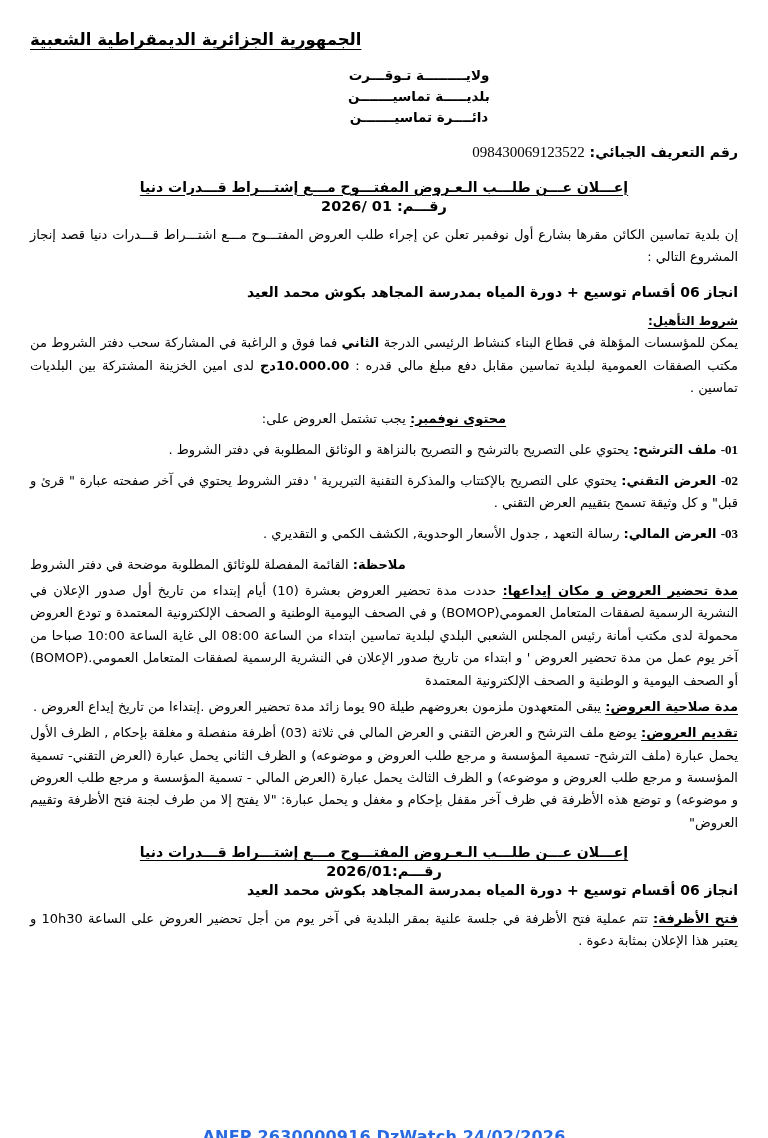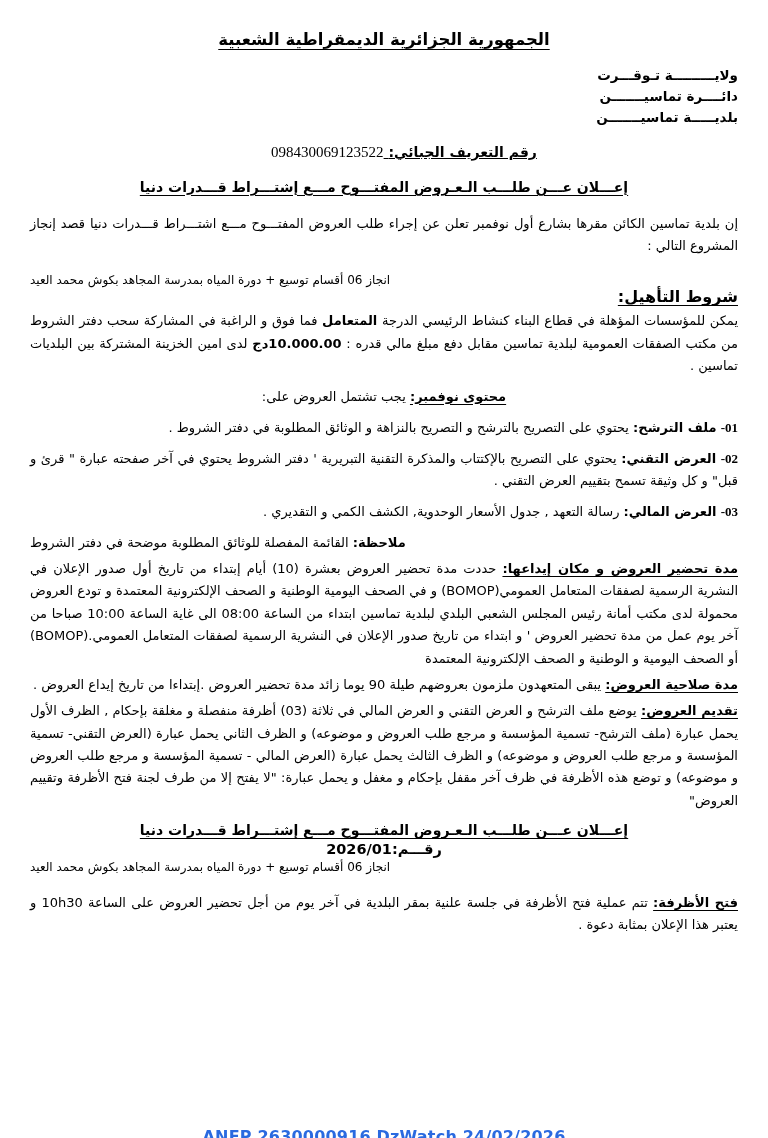--- a/index.html
+++ b/index.html
@@ -26,42 +26,41 @@
   
   .rtl      { direction: rtl; text-align: right; unicode-bidi: isolate; }
   .center   { text-align: center; }
   .b        { font-weight: bold; }
 
   
   .doc-title {
     margin-top: 30px;
     font-size: 16.5px;
     font-weight: bold;
-    text-align: center;
+    text-align: left;
     letter-spacing: 0.5px;
     text-decoration: underline;
     text-underline-offset: 4px;
   }
   .admin-block {
     margin-top: 16px;
+    text-align: center;
     font-size: 13.5px;
     font-weight: bold;
     line-height: 1.55;
     letter-spacing: 1.2px;
     padding-left: 70px;
   }
   .admin-line { white-space: nowrap; }
 
   .taxid-row {
     margin-top: 16px;
     font-size: 14px;
     font-weight: bold;
-    text-align: center;
     padding-left: 40px;
-    text-decoration: underline;
   }
   .taxid-num {
     font-family: "Liberation Serif", "DejaVu Serif", serif;
     font-weight: normal;
     font-size: 15px;
     direction: ltr;
     unicode-bidi: isolate;
     display: inline-block;
   }
 
@@ -78,39 +77,40 @@
   .announce-num {
     text-align: center;
     font-size: 14.5px;
     font-weight: bold;
     margin-top: 3px;
     letter-spacing: 0.6px;
   }
 
   
   .para {
-    margin-top: 18px;
+    margin-top: 10px;
     font-size: 13px;
     line-height: 1.72;
     direction: rtl;
     text-align: justify;
     text-justify: inter-word;
   }
   .para-tight { margin-top: 4px; }
 
   .project-line {
     margin-top: 16px;
-    text-align: left;
+    text-align: right;
+    font-size: 14px;
+    font-weight: bold;
+    letter-spacing: 0.2px;
+  }
+
+  .sec-head {
+    margin-top: 14px;
     font-size: 12px;
-    font-weight: normal;
-    letter-spacing: 0.2px;
-  }
-
-  .sec-head {
-    font-size: 16px;
     font-weight: bold;
     text-decoration: underline;
     text-underline-offset: 3px;
     text-align: right;
   }
 
   .list-item {
     font-size: 13px;
     line-height: 1.7;
     direction: rtl;
@@ -158,38 +158,39 @@
 </style>
 </head>
 <body>
 
 <div class="page">
 
   <div class="doc-title rtl">الجمهورية الجزائرية الديمقراطية الشعبية</div>
 
   <div class="admin-block rtl">
     <div class="admin-line">ولايـــــــــة تـوقـــرت</div>
+    <div class="admin-line">بلديـــــة تماسيـــــــن</div>
     <div class="admin-line">دائــــرة تماسيـــــــن</div>
-    <div class="admin-line">بلديـــــة تماسيـــــــن</div>
   </div>
 
   <div class="taxid-row rtl">
     <span>رقم  التعريف الجبائي:</span>
     <span class="taxid-num">098430069123522</span>
   </div>
 
   <div class="announce-title rtl">إعـــلان عـــن طلـــب الـعـروض المفتـــوح مـــع إشتـــراط قـــدرات دنيا</div>
+  <div class="announce-num rtl">رقـــم: 01 /2026</div>
 
   <div class="para">إن بلدية تماسين  الكائن مقرها بشارع أول نوفمبر تعلن عن إجراء طلب العروض  المفتـــوح مـــع اشتـــراط  قـــدرات دنيا قصد إنجاز المشروع التالي :</div>
 
   <div class="project-line rtl">انجاز 06 أقسام توسيع + دورة المياه بمدرسة المجاهد بكوش محمد العيد</div>
 
   <div class="sec-head rtl">شروط التأهيل:</div>
   <div class="para para-tight">
-    <span>يمكن للمؤسسات المؤهلة في قطاع البناء كنشاط الرئيسي الدرجة </span><span class="b">المتعامل</span><span> فما فوق و  الراغبة في المشاركة سحب دفتر الشروط من مكتب الصفقات العمومية  لبلدية تماسين مقابل دفع مبلغ مالي قدره :  </span><span class="b">10.000.00دج</span><span>  لدى امين الخزينة المشتركة بين البلديات تماسين .</span>
+    <span>يمكن للمؤسسات المؤهلة في قطاع البناء كنشاط الرئيسي الدرجة </span><span class="b">الثاني</span><span> فما فوق و  الراغبة في المشاركة سحب دفتر الشروط من مكتب الصفقات العمومية  لبلدية تماسين مقابل دفع مبلغ مالي قدره :  </span><span class="b">10.000.00دج</span><span>  لدى امين الخزينة المشتركة بين البلديات تماسين .</span>
   </div>
 
   <div class="list-item center rtl" style="text-align:center;margin-top:8px;">
     <span class="inline-head">محتوى نوفمبر:</span><span> يجب تشتمل العروض على:</span>
   </div>
 
   <div class="list-item">
     <span class="b num">01-</span>
     <span class="lbl">ملف الترشح:</span><span> يحتوي على التصريح بالترشح و  التصريح بالنزاهة و الوثائق المطلوبة في دفتر الشروط .</span>
   </div>

